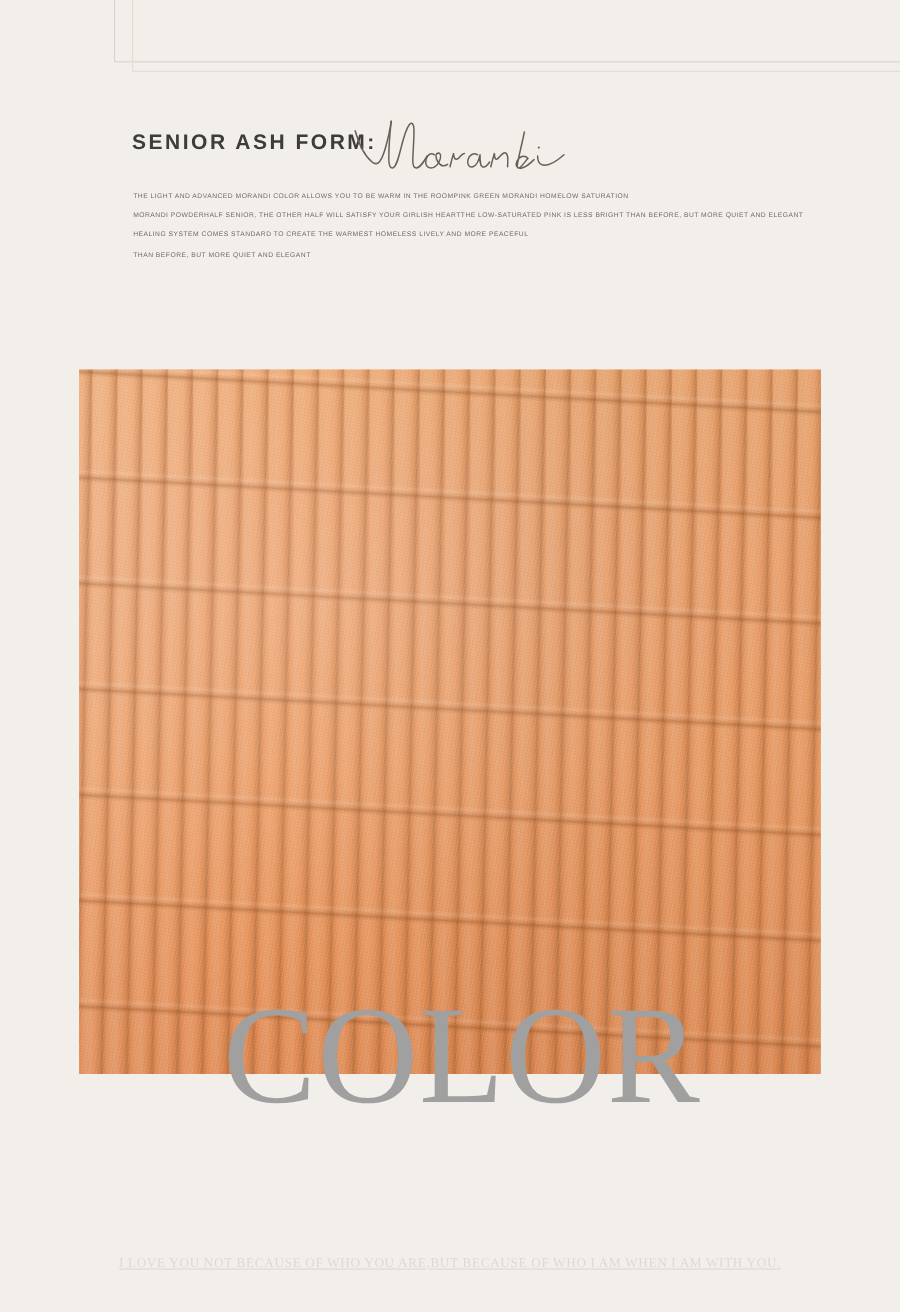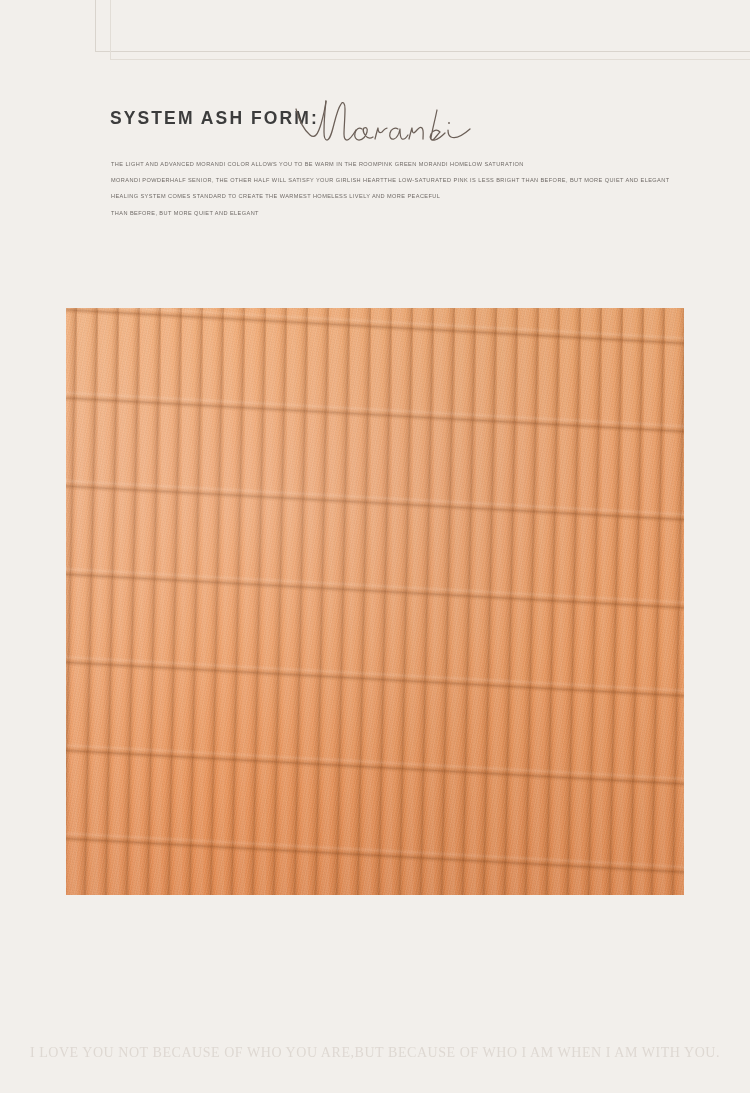--- a/index.html
+++ b/index.html
@@ -175,37 +175,38 @@
   
   .quote {
     position: absolute;
     left: 0;
     top: 1046px;
     width: 750px;
     text-align: center;
   }
   .quote-line {
     font-family: "Liberation Serif", "DejaVu Serif", serif;
-    font-size: 14px;
+    font-size: 11px;
     letter-spacing: 0.55px;
     color: #ded8d2;
     line-height: 14px;
     white-space: nowrap;
+    text-decoration: underline;
   }
 </style>
 </head>
 <body>
 
 <div class="page">
 
   <div class="frame-outer"></div>
   <div class="frame-inner"></div>
 
   <div class="heading-row">
-    <span class="heading-title">SYSTEM ASH FORM:</span>
+    <span class="heading-title">SENIOR ASH FORM:</span>
   </div>
 
   <div class="heading-script">
     <svg viewBox="0 0 200 52" width="200" height="52" aria-hidden="true">
       <g fill="none" stroke="#6b5f57" stroke-width="1.25" stroke-linecap="round" stroke-linejoin="round">
 
         <path d="M6 13 C9 24, 14 34, 20 39 C25 43, 28 38, 31 28 C33 21, 35 13, 36 5"></path>
 
         <path d="M36 5 C35 14, 34 26, 34 36 C34 41, 35 44, 37 44 C40 44, 42 36, 44 28 C46 20, 48 12, 51 8 C53 5, 55 7, 55 13 C55 22, 54 32, 54 38 C54 42, 55 44, 57 44 C60 44, 63 39, 66 34"></path>
 
@@ -233,18 +234,19 @@
   </div>
 
   <div class="photo">
     <div class="base"></div>
     <div class="ribs"></div>
     <div class="pile"></div>
     <div class="seams"></div>
     <div class="vignette"></div>
   </div>
 
+  <div class="display-word word-color">COLOR</div>
 
   <div class="quote">
     <div class="quote-line">I LOVE YOU NOT BECAUSE OF WHO YOU ARE,BUT BECAUSE OF WHO I AM WHEN I AM WITH YOU.</div>
   </div>
 
 </div>
 
 </body></html>

